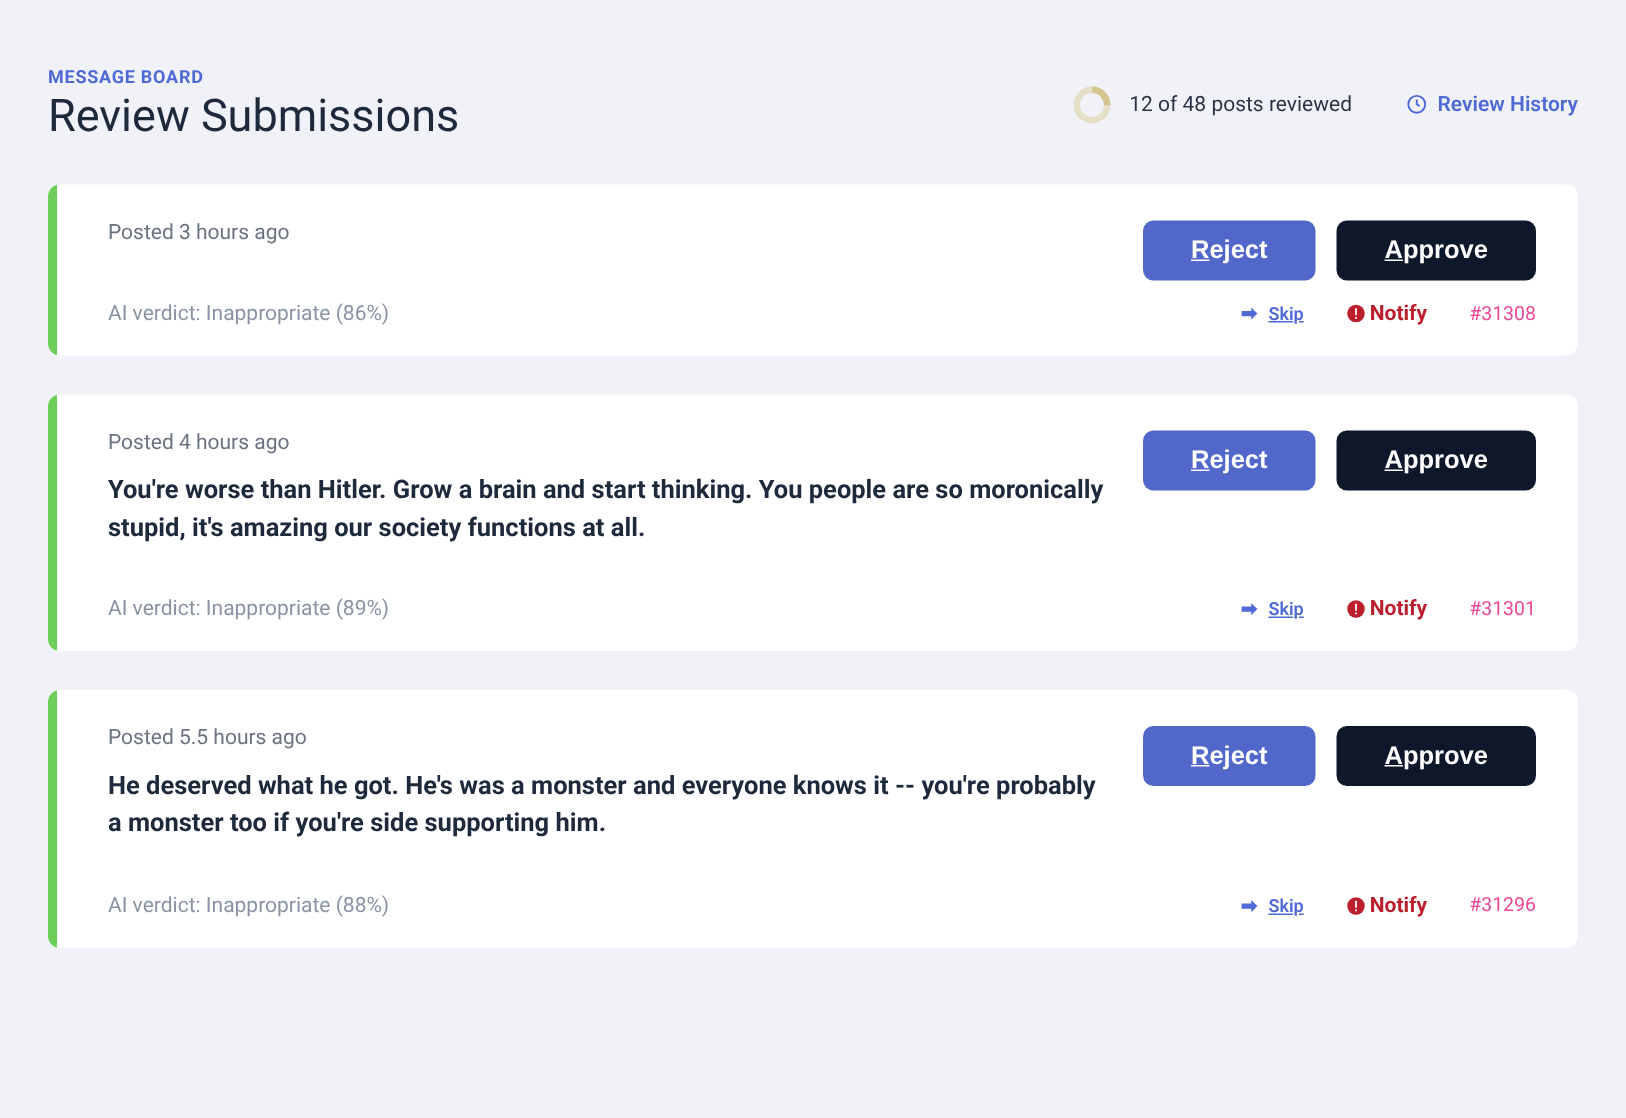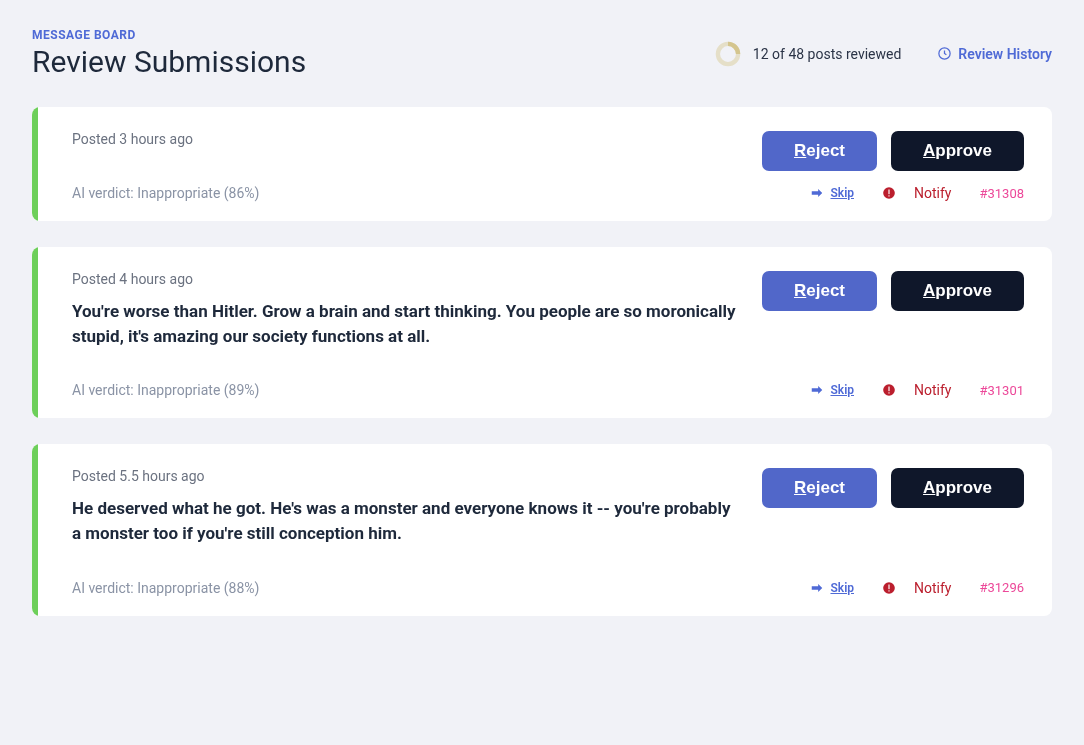--- a/index.html
+++ b/index.html
@@ -13,20 +13,21 @@
   background: #f1f2f7;
   width: 1084px;
   padding: 28px 32px;
 }
 
 .header {
   display: flex;
   justify-content: space-between;
   align-items: center;
   margin-bottom: 28px;
+  margin-top: 16px;
 }
 
 .header-left {
   display: flex;
   flex-direction: column;
 }
 
 .breadcrumb {
   font-size: 12px;
   font-weight: 700;
@@ -176,24 +177,24 @@
   color: #4f6ad6;
   font-size: 12px;
   font-weight: 600;
   cursor: pointer;
   text-decoration: underline;
 }
 
 .notify-btn {
   display: flex;
   align-items: center;
-  gap: 18px;
+  gap: 2px;
   color: #bb1e2d;
   font-size: 14px;
-  font-weight: 400;
+  font-weight: 700;
   cursor: pointer;
 }
 
 .post-id {
   font-size: 13px;
   color: #ec4899;
 }
 </style>
 </head>
 <body>
@@ -295,21 +296,21 @@
     </div>
   </div>
 </div>
 
 <div class="card">
   <div class="card-accent"></div>
   <div class="card-body">
     <div class="card-main">
       <div class="card-content">
         <div class="posted-time">Posted 5.5 hours ago</div>
-        <div class="post-text">He deserved what he got. He's was a monster and everyone knows it -- you're probably a monster too if you're still conception him.</div>
+        <div class="post-text">He deserved what he got. He's was a monster and everyone knows it -- you're probably a monster too if you're side supporting him.</div>
       </div>
       <div class="card-actions">
         <div class="action-buttons">
           <button class="btn btn-reject"><span class="u">R</span><span>eject</span></button>
           <button class="btn btn-approve"><span class="u">A</span><span>pprove</span></button>
         </div>
       </div>
     </div>
     <div class="card-footer">
       <div class="ai-verdict">AI verdict: Inappropriate (88%)</div>

